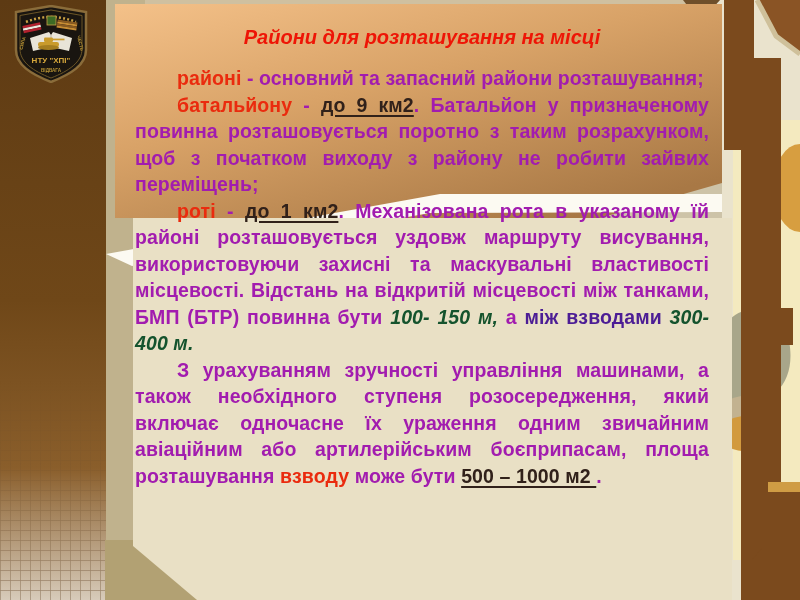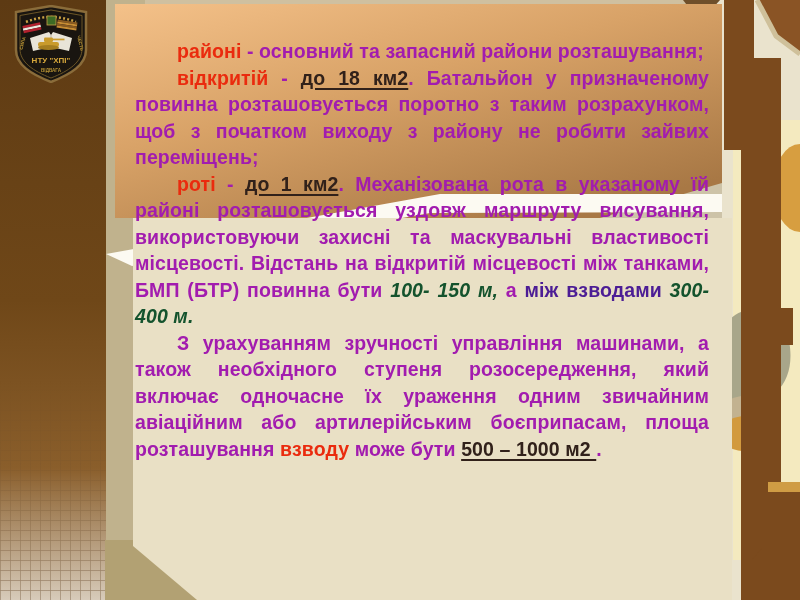--- a/index.html
+++ b/index.html
@@ -131,22 +131,23 @@
       <ellipse cx="37.5" cy="42.5" rx="10.5" ry="2.4" fill="#a57e20"></ellipse>
     </g>
     <text x="40" y="58" text-anchor="middle" font-size="8" font-weight="bold" fill="#d8a93c" font-family="Liberation Sans, sans-serif">НТУ "ХПІ"</text>
     <text x="40" y="66.5" text-anchor="middle" font-size="4.6" font-weight="bold" fill="#b99434" font-family="Liberation Sans, sans-serif">ВІДВАГА</text>
     <text transform="translate(11.5 45) rotate(-76)" font-size="4.6" font-weight="bold" fill="#b99434" font-family="Liberation Sans, sans-serif">СИЛА</text>
     <text transform="translate(66 31) rotate(76)" font-size="4.6" font-weight="bold" fill="#b99434" font-family="Liberation Sans, sans-serif">ЧЕСТЬ</text>
   </svg>
 
   <div class="text-block">
     <div class="slide-title">
+      <div>Райони для розташування на місці</div>
     </div>
     <div>
         <p class="para"><span class="label-red">районі</span><span class="text"> - основний та запасний райони розташування;</span></p>
-        <p class="para"><span class="label-red">відкритій</span><span class="text"> - </span><span class="underline">до 18 км2</span><span class="text">.  Батальйон у призначеному повинна розташовується поротно з таким розрахунком, щоб з початком виходу з району не робити зайвих переміщень;</span></p>
+        <p class="para"><span class="label-red">батальйону</span><span class="text"> - </span><span class="underline">до 9 км2</span><span class="text">.  Батальйон у призначеному повинна розташовується поротно з таким розрахунком, щоб з початком виходу з району не робити зайвих переміщень;</span></p>
         <p class="para"><span class="label-red">роті</span><span class="text"> - </span><span class="underline">до 1 км2</span><span class="text">. Механізована рота в указаному їй районі розташовується уздовж маршруту висування, використовуючи захисні та маскувальні властивості місцевості. Відстань на відкритій місцевості між танками, БМП (БТР) повинна бути </span><span class="value-red">100- 150 м,</span><span class="text"> а </span><span class="green">між взводами</span><span class="text"> </span><span class="value-red">300-400 м.</span></p>
         <p class="para"><span class="text">З урахуванням зручності управління машинами, а також необхідного ступеня розосередження, який включає одночасне їх ураження одним звичайним авіаційним або артилерійським боєприпасам, площа розташування </span><span class="label-red">взводу</span><span class="text"> може бути </span><span class="underline">500 – 1000 м2 </span><span class="text">.</span></p>
       </div>
   </div>
 
 </div>
 
 </body></html>

